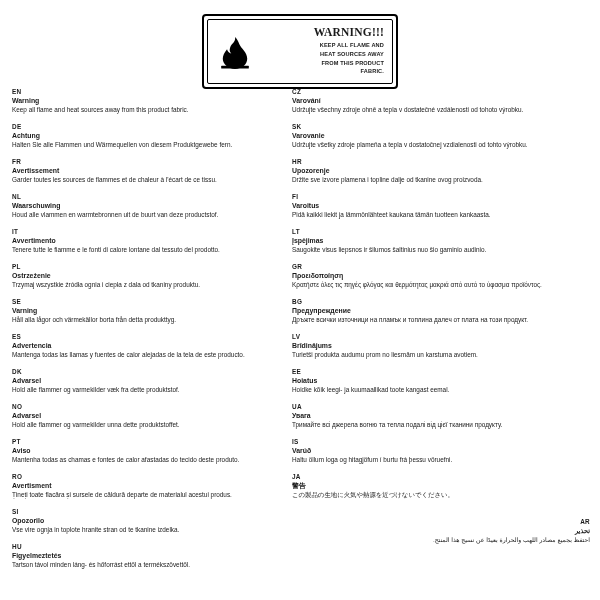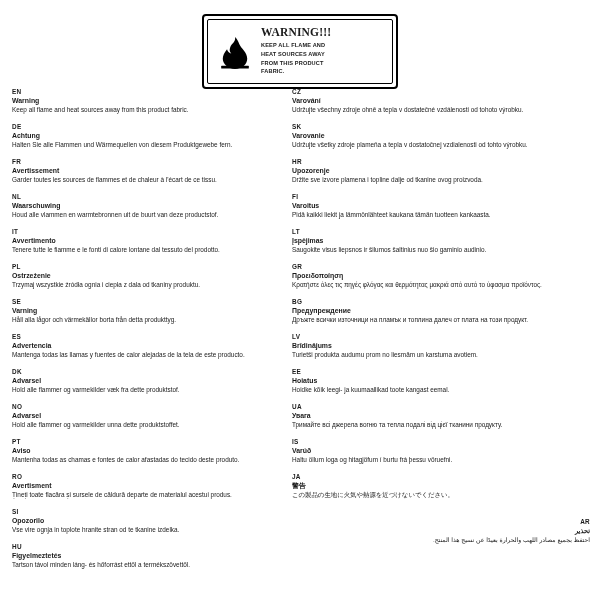--- a/index.html
+++ b/index.html
@@ -49,21 +49,21 @@
     flex: 0 0 auto;
     width: 38px;
     height: 42px;
     display: flex;
     align-items: center;
     justify-content: center;
     padding-top: 6px;
   }
   .badge-text {
     flex: 1 1 auto;
-    text-align: left;
+    text-align: right;
   }
   .badge-title {
     font-weight: bold;
     font-size: 11.5px;
     letter-spacing: 0.2px;
     line-height: 1.15;
     margin-bottom: 2px;
     font-family: "Liberation Serif", serif;
   }
   .badge-body {

